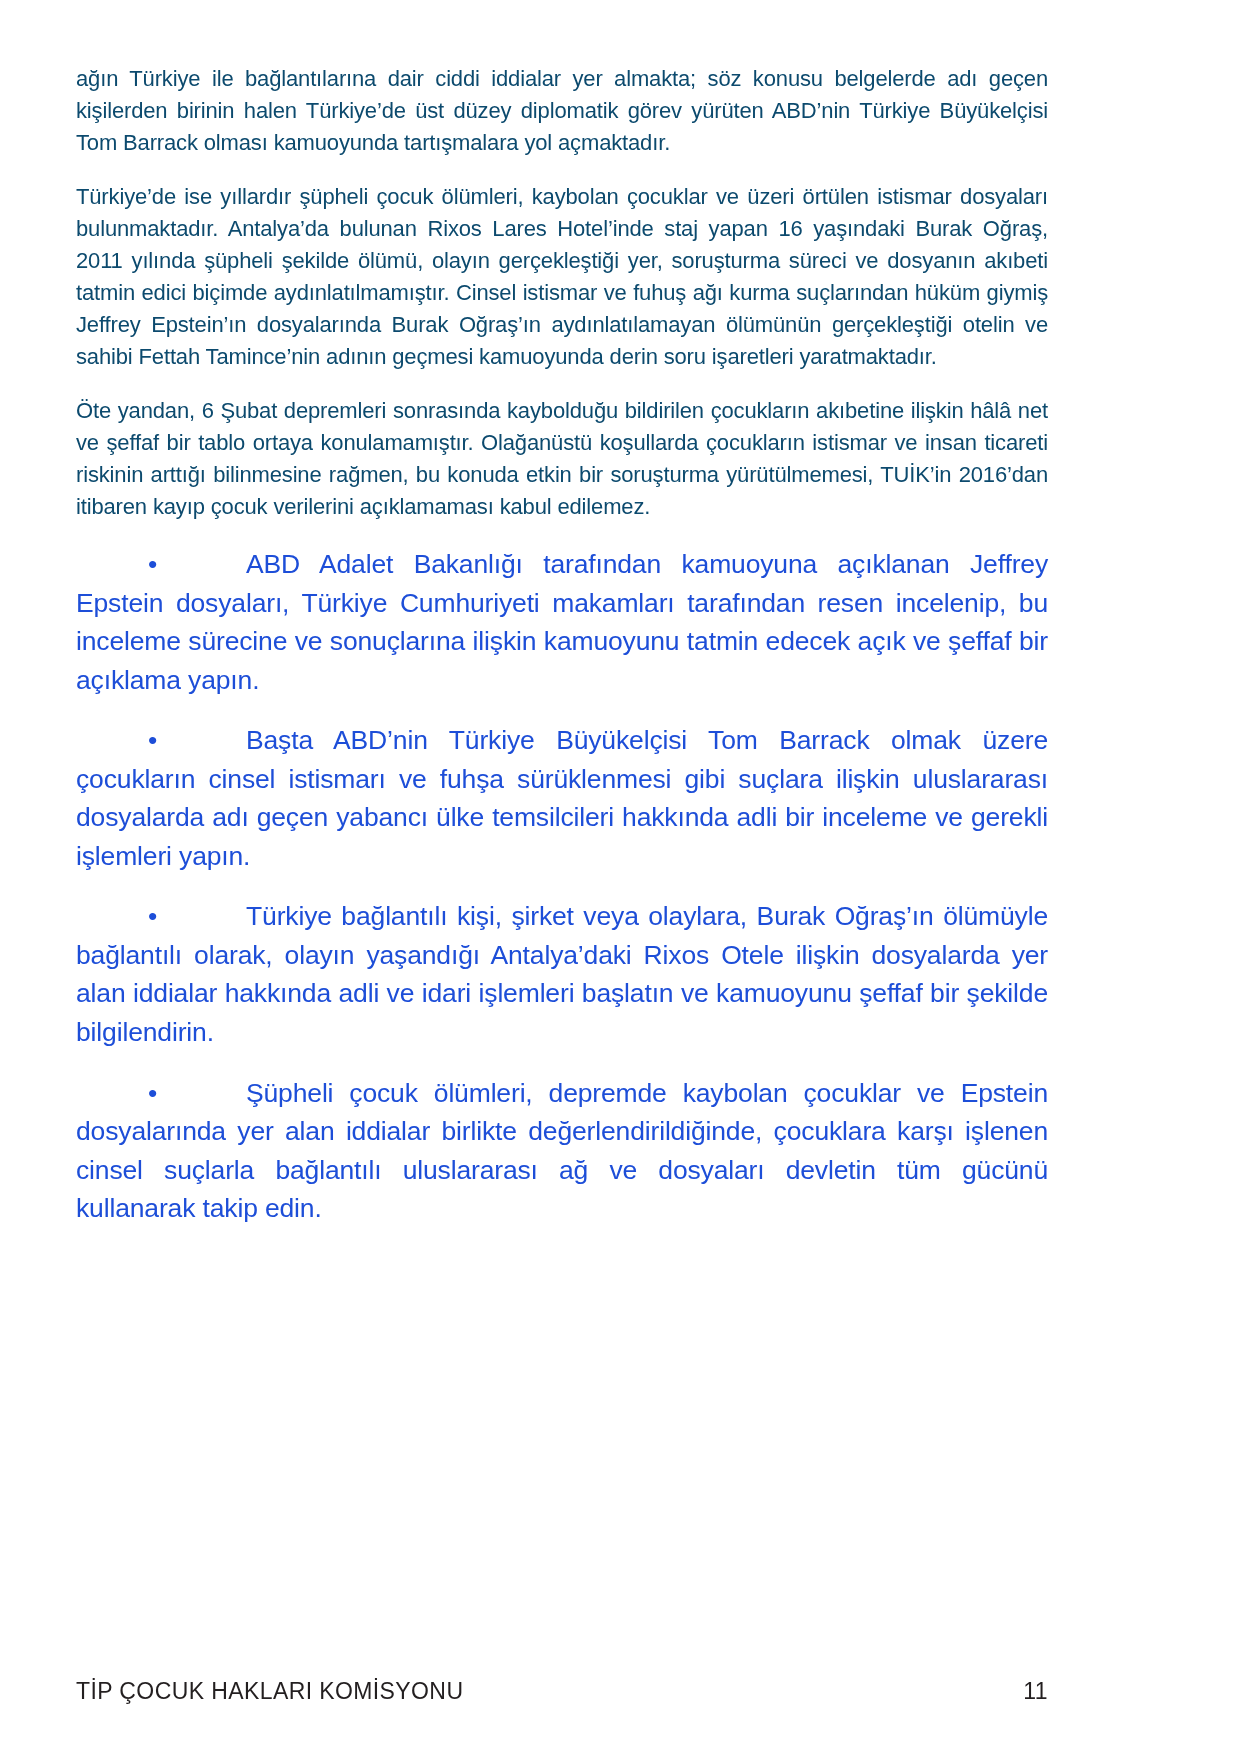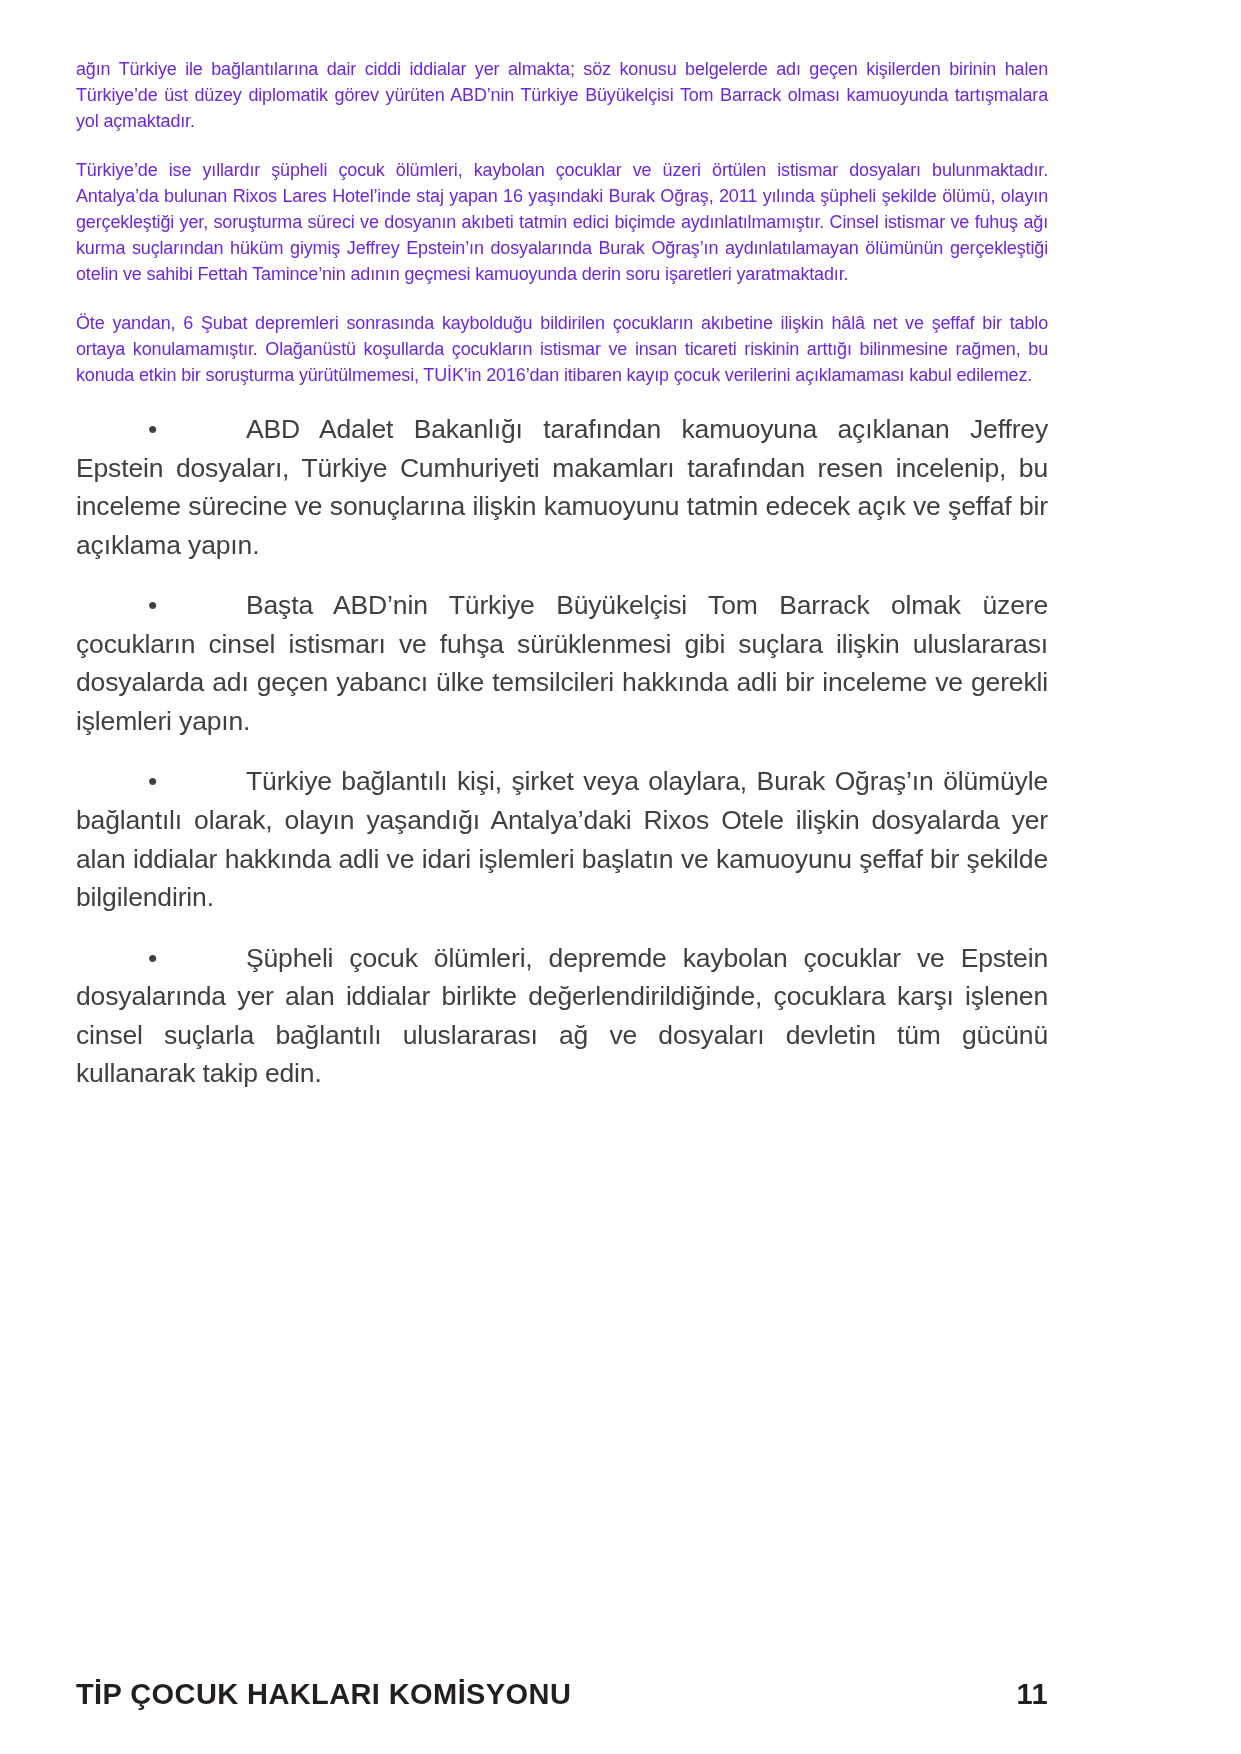--- a/index.html
+++ b/index.html
@@ -25,40 +25,40 @@
   }
 
   .content {
     position: absolute;
     left: 76px;
     top: 52px;
     width: 972px;
   }
 
   p.para {
-    margin: 4px 0 22px 0;
-    font-size: 18px;
+    margin: 11px 0 22px 0;
+    font-size: 22px;
     line-height: 1.455;
     text-align: justify;
     text-justify: inter-word;
     letter-spacing: -0.15px;
-    color: #6d28d9;
+    color: #0c4a6e;
     -webkit-hyphens: none;
     hyphens: none;
   }
 
   
   .bullet-item {
     margin: 0 0 22px 0;
     font-size: 26.5px;
     line-height: 1.455;
     text-align: justify;
     text-justify: inter-word;
     letter-spacing: -0.15px;
-    color: #404040;
+    color: #1d4ed8;
     position: relative;
   }
   .bullet-glyph {
     display: inline-block;
     width: 50px;
     margin-left: 72px;
     font-size: 26.5px;
     line-height: 1;
     vertical-align: baseline;
   }
@@ -69,24 +69,23 @@
 
   .footer {
     position: absolute;
     left: 76px;
     bottom: 0;
     top: 1678px;
     width: 972px;
     display: flex;
     justify-content: space-between;
     align-items: baseline;
-    font-size: 29px;
+    font-size: 23px;
     letter-spacing: 0.4px;
     color: #231f20;
-    font-weight: bold;
   }
   .footer-title { white-space: nowrap; }
   .footer-page  { white-space: nowrap; text-align: center; }
 </style>
 </head>
 <body>
 
 <div class="page">
 
   <div class="content">

